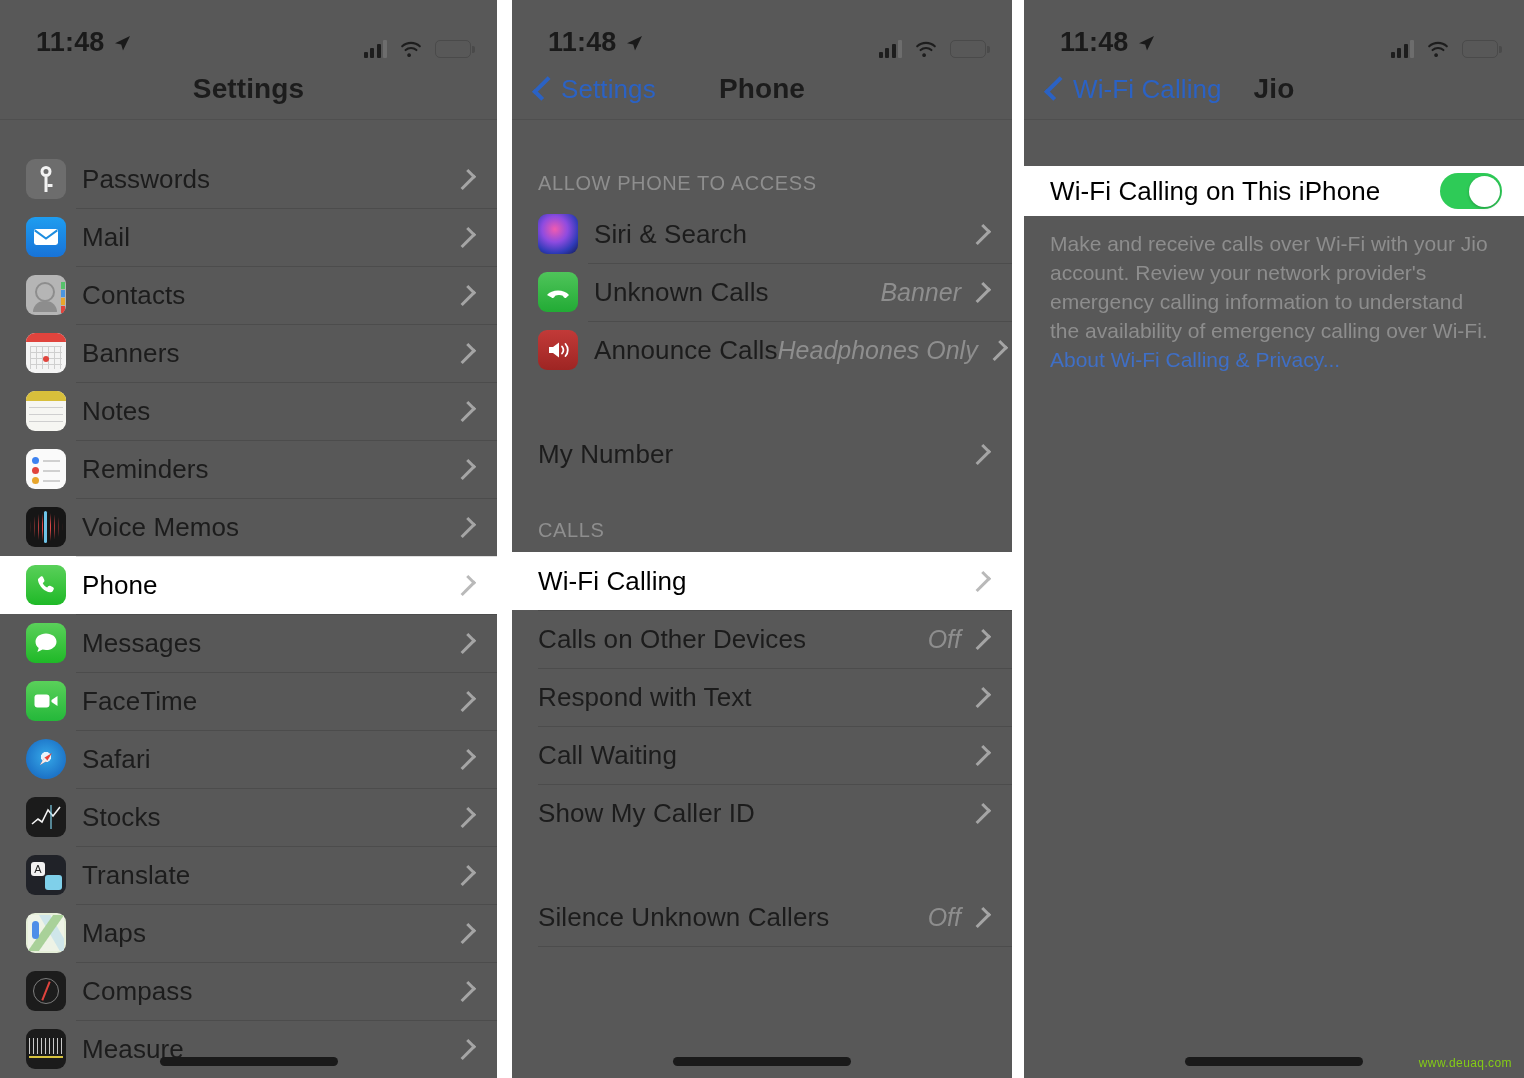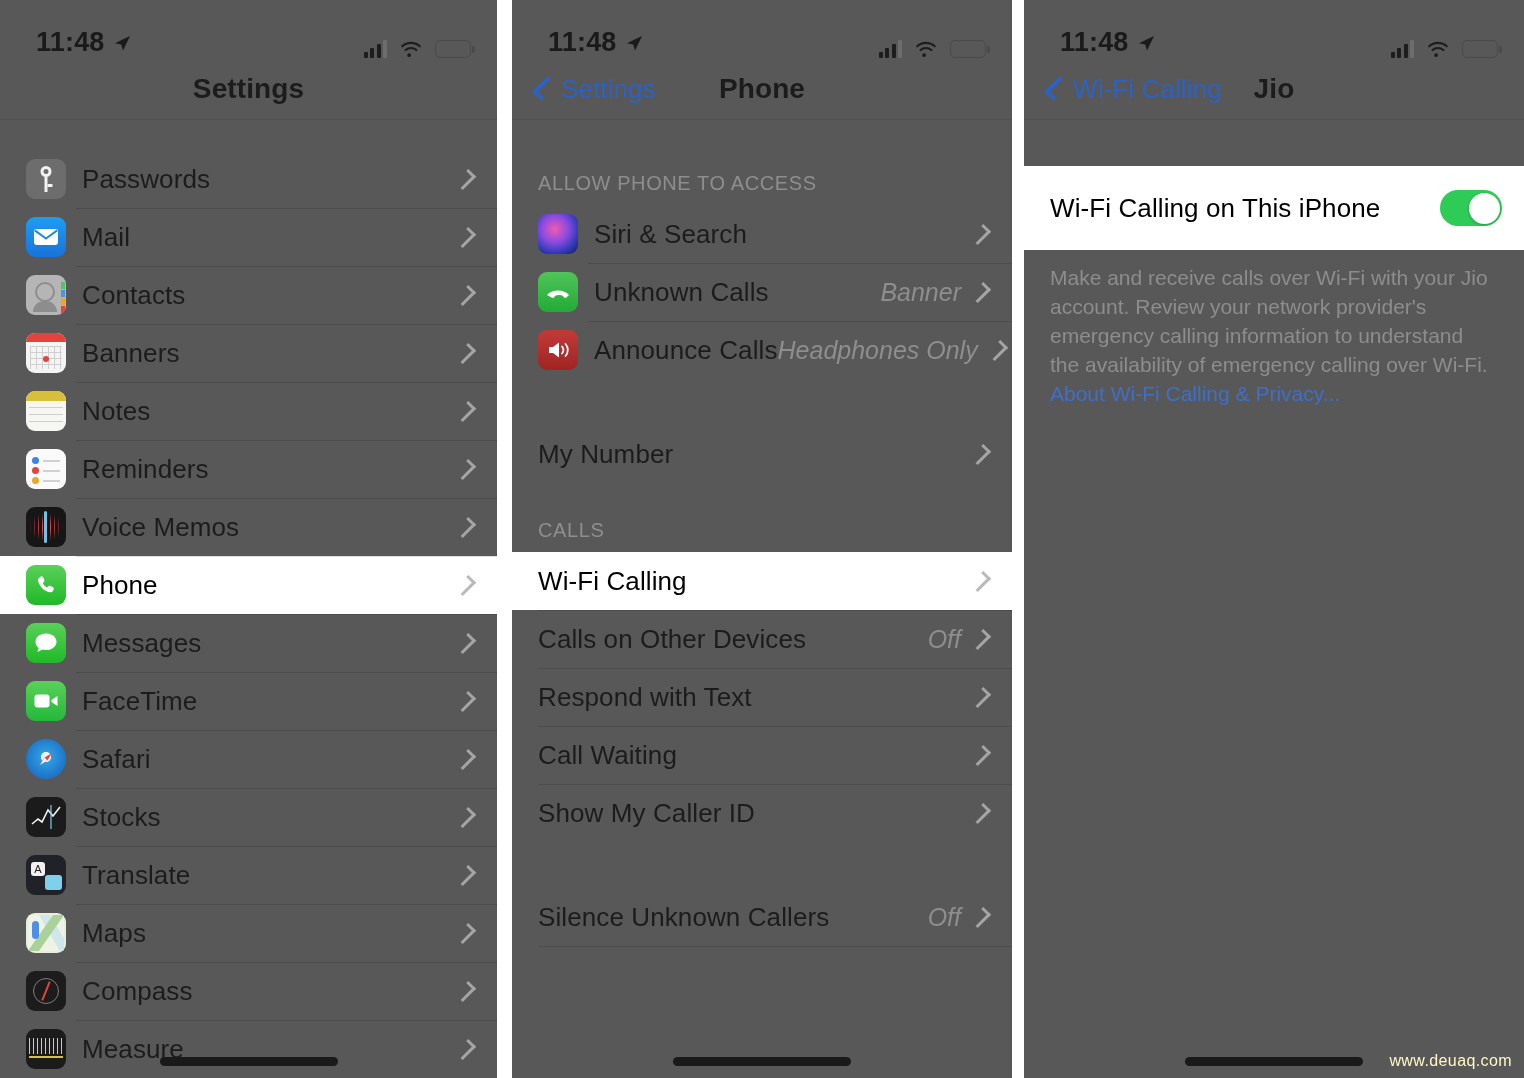--- a/index.html
+++ b/index.html
@@ -215,22 +215,22 @@
     left: 50%; bottom: 12px;
     transform: translateX(-50%);
     width: 178px; height: 9px;
     border-radius: 5px;
     background: #1a1a1a;
   }
 
   .watermark {
     position: absolute;
     right: 12px; bottom: 8px;
-    font-size: 16px;
-    color: #fef9c3;
+    font-size: 12px;
+    color: #84cc16;
     letter-spacing: .4px;
   }
 
   
   .ic-passwords { background:#6d6d6d; }
   .ic-mail      { background: linear-gradient(180deg,#1e9df0,#1873d8); }
   .ic-contacts  { background:#b5b5b5; }
   .ic-calendar  { background:#f4f4f4; }
   .ic-notes     { background:#f6f6f2; }
   .ic-reminders { background:#fafafa; }
@@ -691,21 +691,21 @@
       <span class="nav-back">
         <span class="chev-back"></span>
         <span>Wi-Fi Calling</span>
       </span>
       <span class="nav-title">Jio</span>
     </div>
 
     <div class="group-gap tall"></div>
 
     <div class="list">
-      <div class="row noicon first hl" style="height:84px">
+      <div class="row noicon first hl" style="height:50px">
         <span class="label">Wi-Fi Calling on This iPhone</span>
         <span class="spacer"></span>
         <span class="toggle">
             <span class="knob"></span>
           </span>
       </div>
     </div>
 
     <div class="footnote">
       <span>Make and receive calls over Wi-Fi with your Jio account. Review your network provider's emergency calling information to understand the availability of emergency calling over Wi-Fi. </span><a href="#">About Wi-Fi Calling &amp; Privacy...</a>

